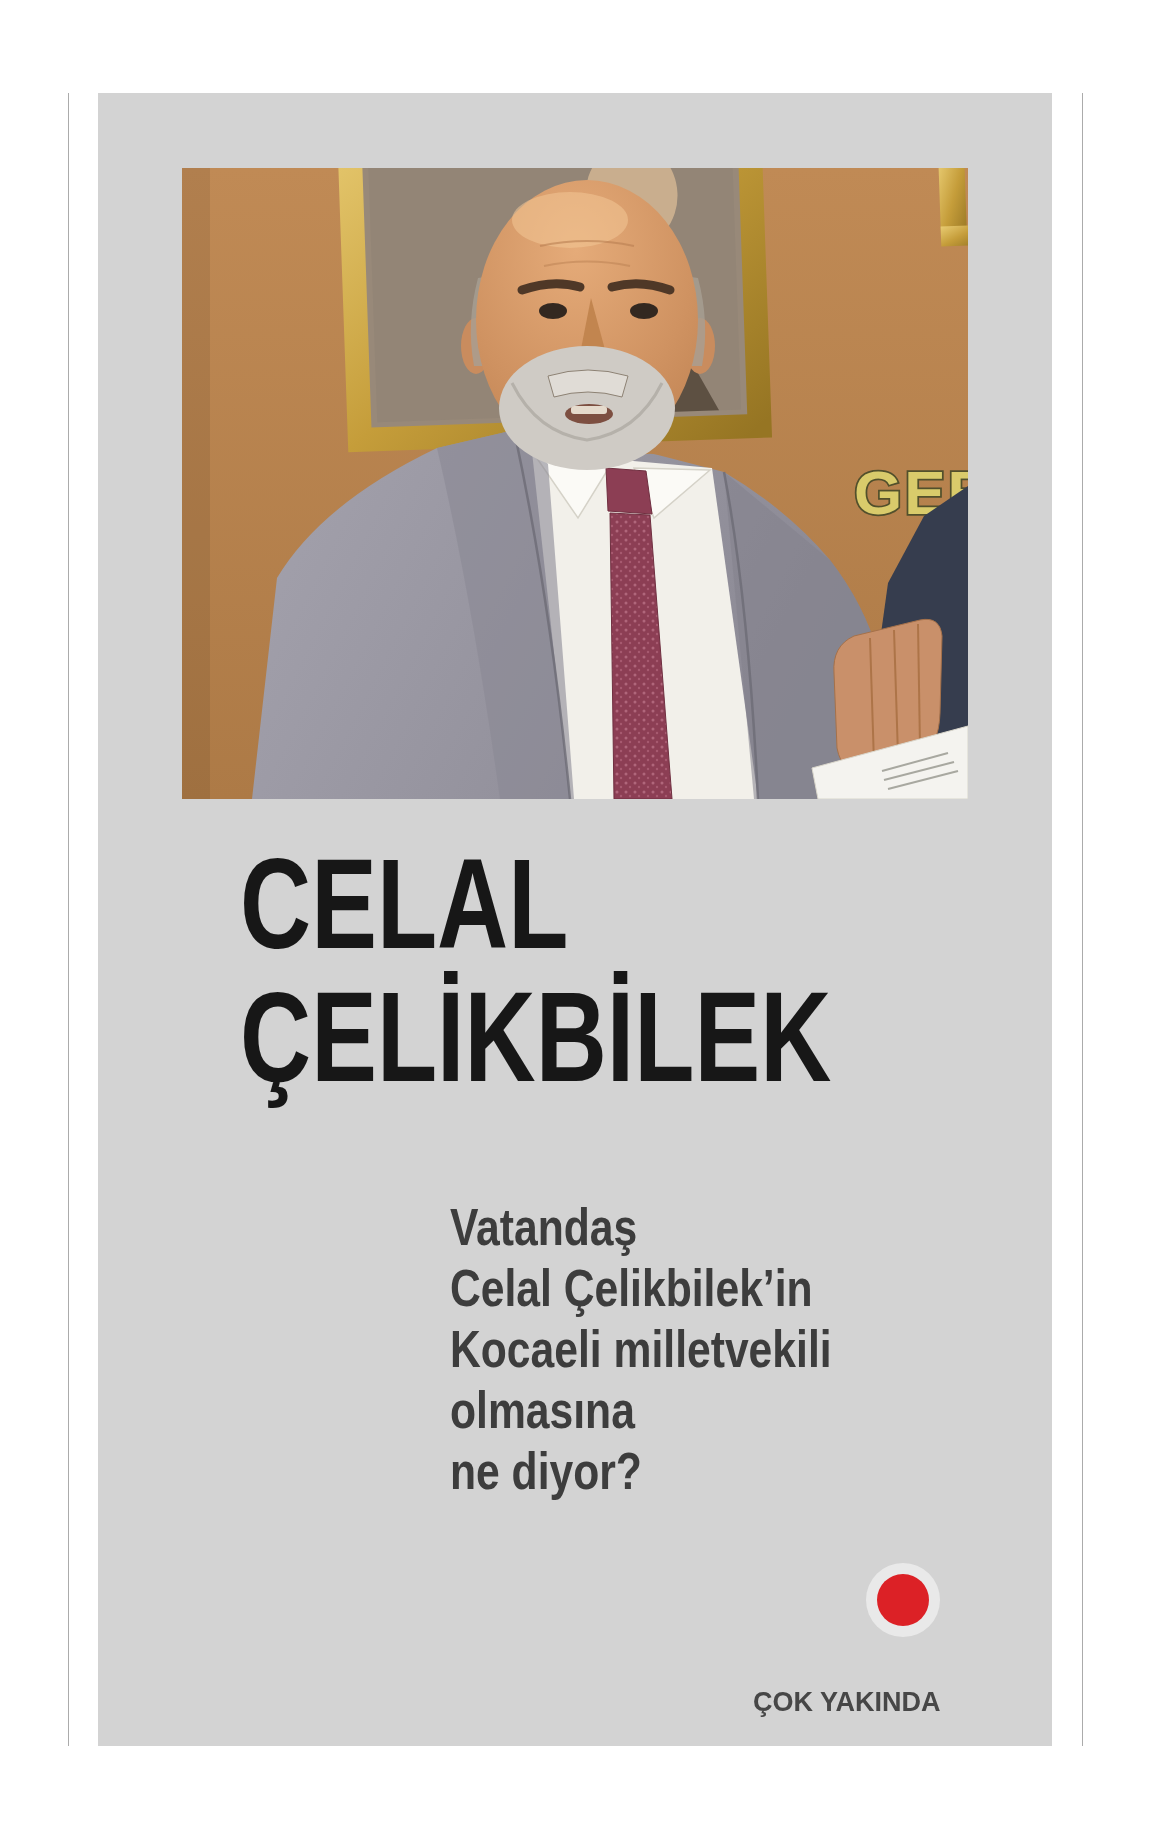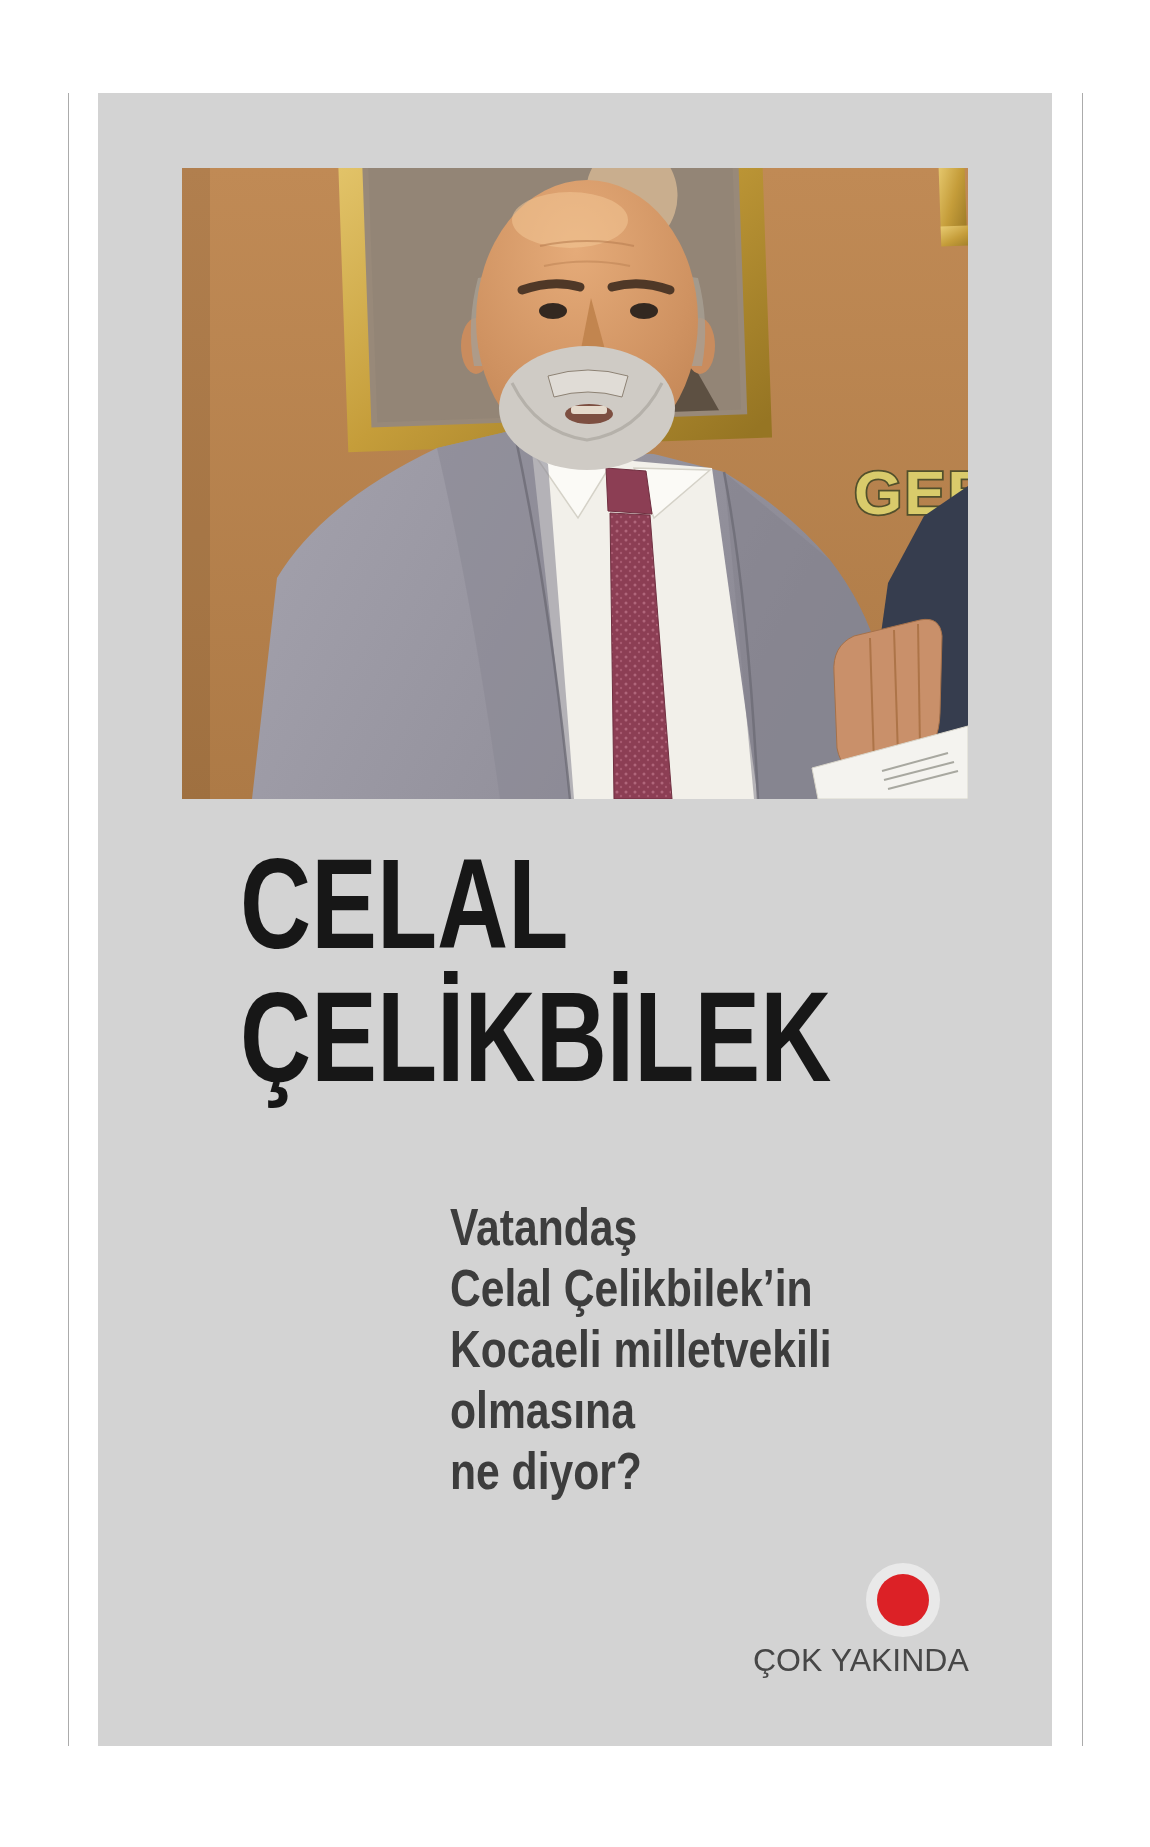--- a/index.html
+++ b/index.html
@@ -84,24 +84,24 @@
     left:779px;
     top:1481px;
     width:52px;
     height:52px;
     border-radius:50%;
     background:var(--dot-red);
   }
   .coming-label{
     position:absolute;
     left:655px;
-    top:1547px;
-    font-size:32px;
+    top:1589px;
+    font-size:27px;
     line-height:40px;
-    font-weight:normal;
+    font-weight:bold;
     color:var(--coming-text);
     white-space:nowrap;
   }
 </style>
 </head>
 <body>
 
 <div class="rule rule-left"></div>
 <div class="rule rule-right"></div>
 

